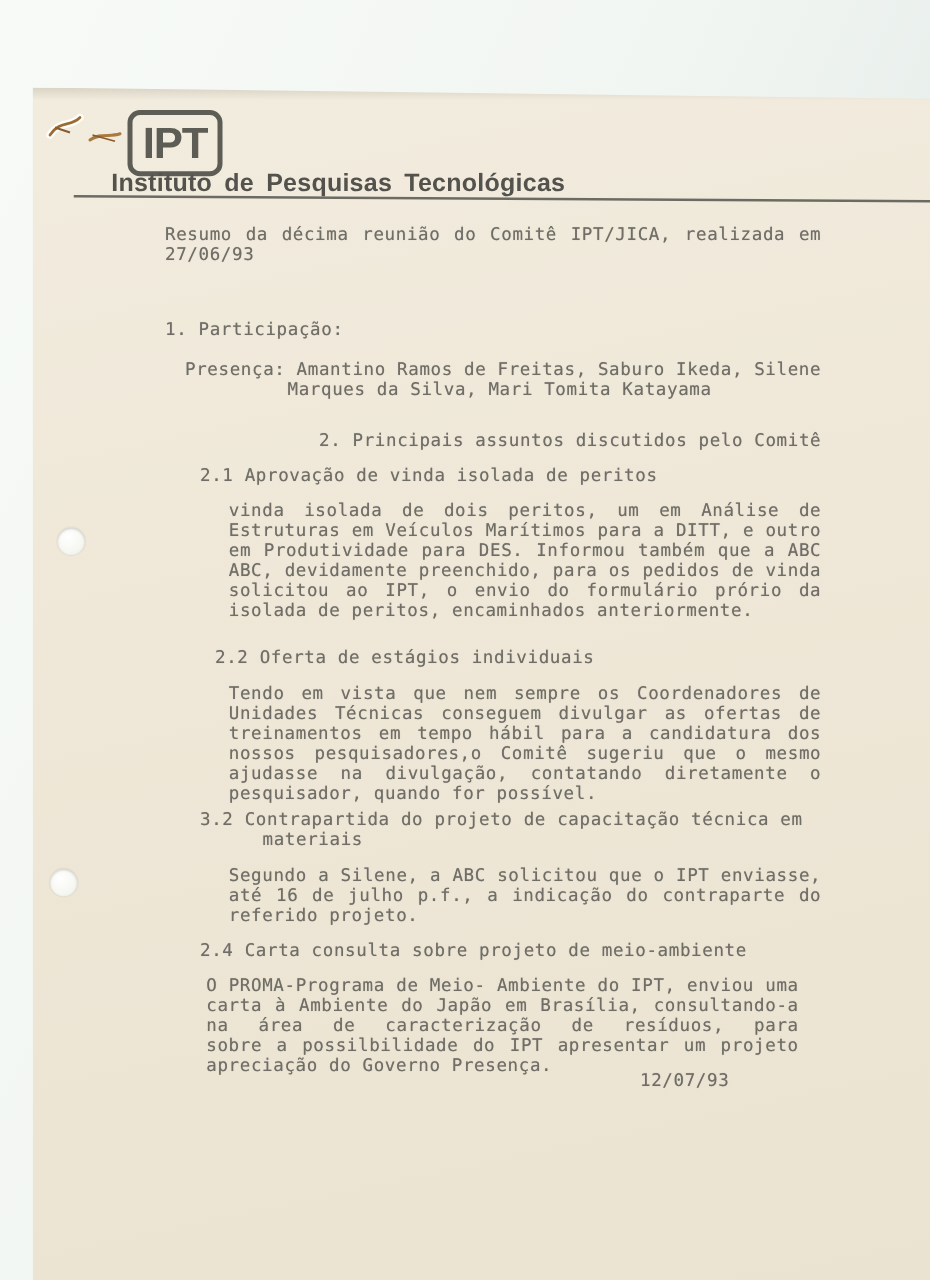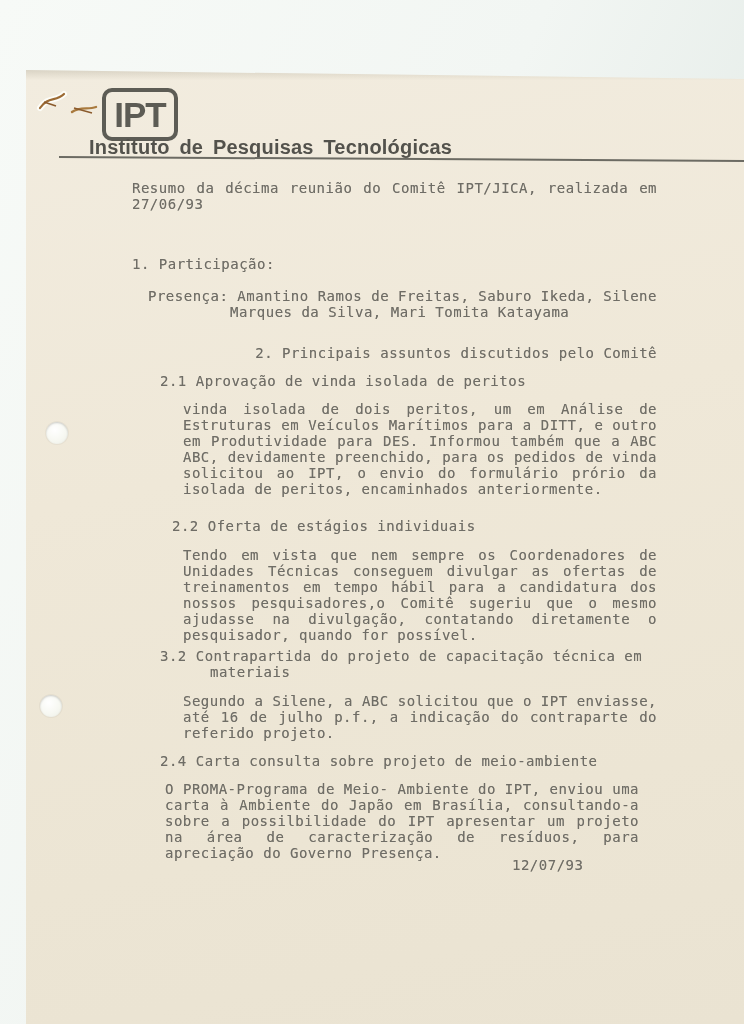--- a/index.html
+++ b/index.html
@@ -124,22 +124,22 @@
           <div class="tline just" style="margin-left: 0px; width: 474px;">Segundo a Silene, a ABC solicitou que o IPT enviasse,</div>
           <div class="tline just" style="margin-left: 0px; width: 474px;">até 16 de julho p.f., a indicação do contraparte do</div>
           <div class="tline" style="margin-left: 0px;">referido projeto.</div>
         </div>
         <div class="text-block" style="top: 753px; left: 132px; width: 525px;">
           <div class="tline" style="margin-left: 28px;">2.4 Carta consulta sobre projeto de meio-ambiente</div>
         </div>
         <div class="text-block" style="top: 781px; left: 165px; width: 474px;">
           <div class="tline just" style="margin-left: 0px; width: 474px;">O PROMA-Programa de Meio- Ambiente do IPT, enviou uma</div>
           <div class="tline just" style="margin-left: 0px; width: 474px;">carta à Ambiente do Japão em Brasília, consultando-a</div>
+          <div class="tline just" style="margin-left: 0px; width: 474px;">na área de caracterização de resíduos, para</div>
           <div class="tline just" style="margin-left: 0px; width: 474px;">sobre a possilbilidade do IPT apresentar um projeto</div>
-          <div class="tline just" style="margin-left: 0px; width: 474px;">na área de caracterização de resíduos, para</div>
           <div class="tline" style="margin-left: 0px;">apreciação do Governo Presença.</div>
         </div>
         <div class="text-block" style="top: 857px; left: 512px; width: 200px;">
           <div class="tline" style="margin-left: 0px;">12/07/93</div>
         </div>
       </div>
   </div>
 </div>
 
 </body></html>

